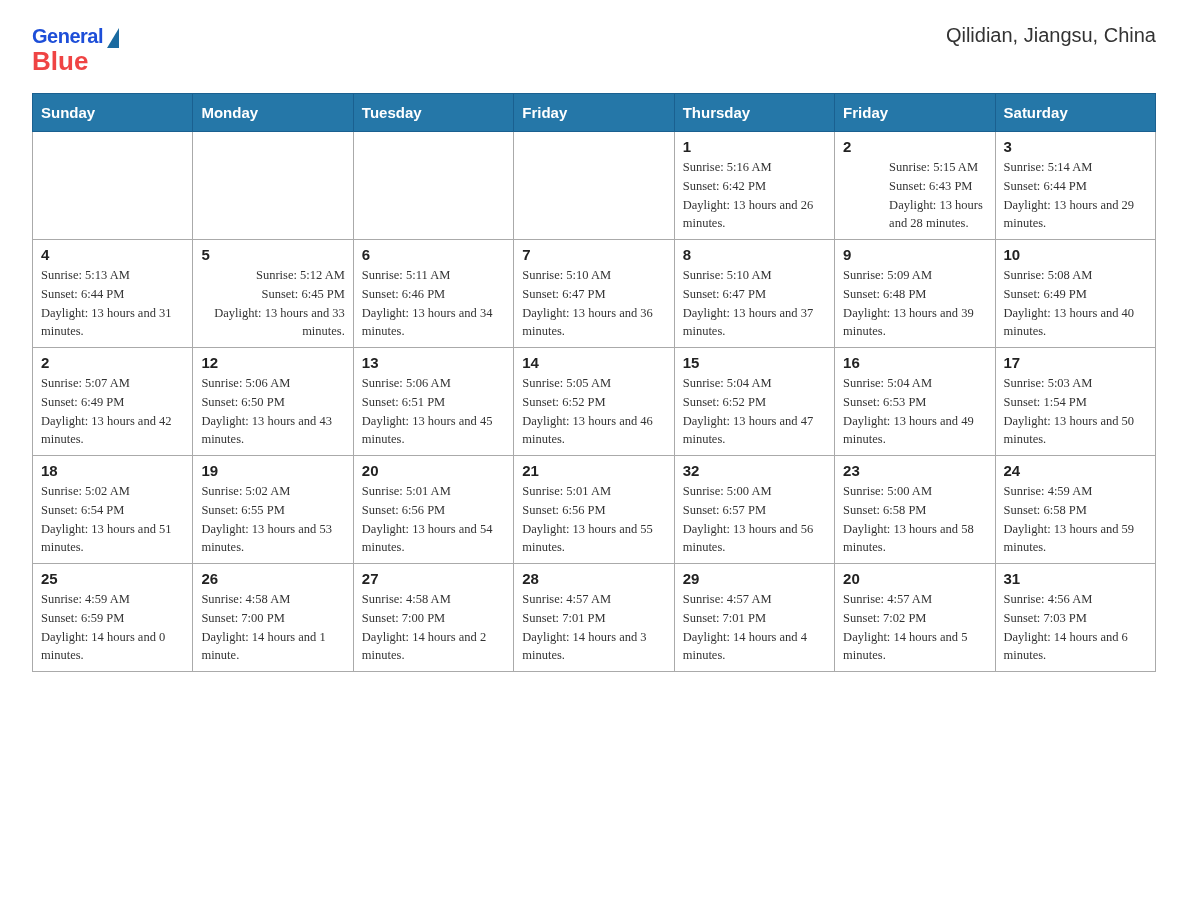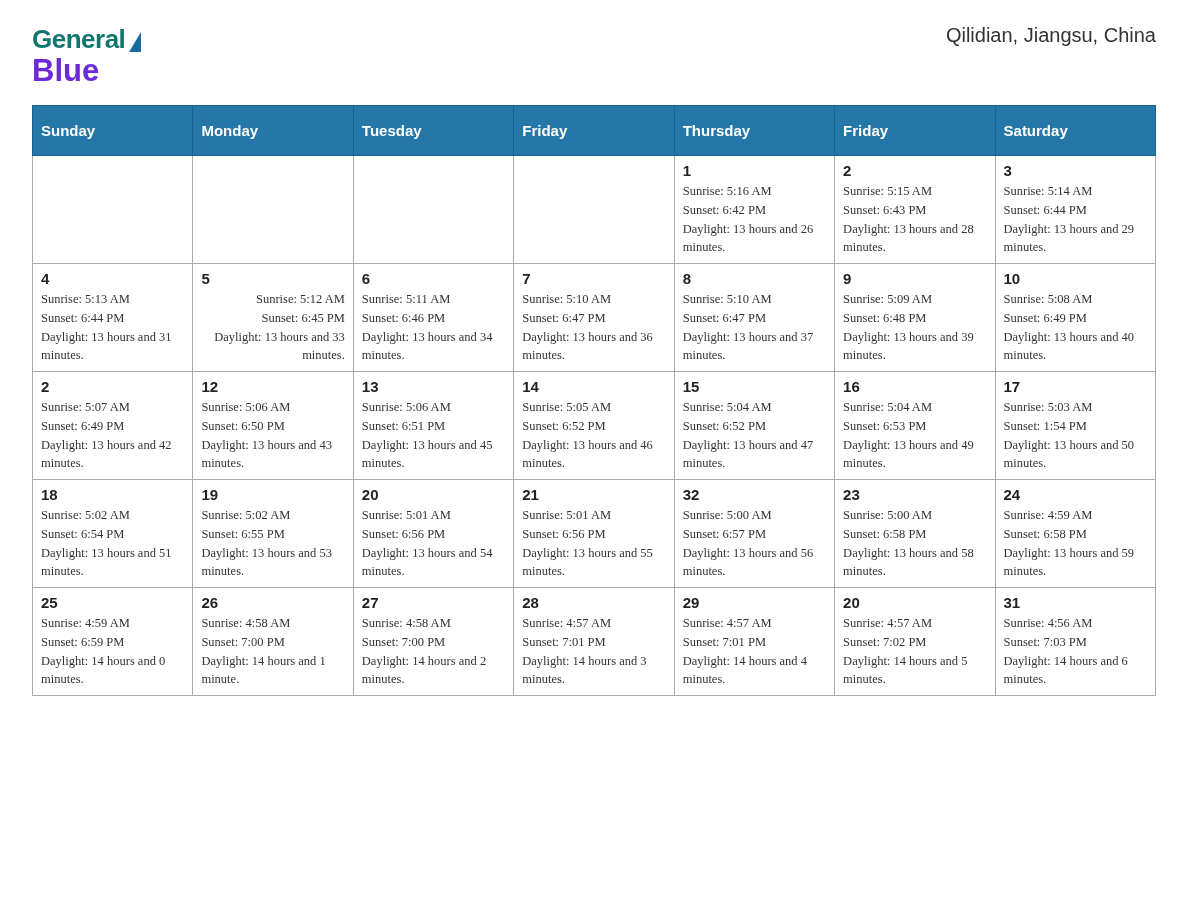--- a/index.html
+++ b/index.html
@@ -19,37 +19,37 @@
     .logo {
       display: flex;
       flex-direction: column;
       align-items: flex-start;
     }
     .logo-top {
       display: flex;
       align-items: center;
     }
     .logo-general {
-      font-size: 26px;
-      font-weight: bold;
-      color: #0f766e;
+      font-size: 20px;
+      font-weight: bold;
+      color: #1d4ed8;
       letter-spacing: -0.5px;
     }
     .logo-triangle {
       width: 0;
       height: 0;
       border-left: 12px solid transparent;
       border-bottom: 20px solid #1a6aa0;
       margin-left: 4px;
       margin-top: 4px;
     }
     .logo-blue {
-      font-size: 31px;
-      font-weight: bold;
-      color: #6d28d9;
+      font-size: 26px;
+      font-weight: bold;
+      color: #ef4444;
       margin-top: -2px;
     }
     .title-block {
       text-align: right;
     }
     .month-title {
       font-size: 52px;
       font-weight: bold;
       color: #222;
       line-height: 1.1;
@@ -62,21 +62,21 @@
     .calendar {
       width: 100%;
       border-collapse: collapse;
       border: 1px solid #888;
     }
     .calendar th {
       background-color: #2577a8;
       color: #fff;
       font-size: 15px;
       font-weight: bold;
-      padding: 16px 8px;
+      padding: 10px 8px;
       text-align: left;
       border: 1px solid #1a6090;
     }
     .calendar td {
       vertical-align: top;
       border: 1px solid #aaa;
       padding: 6px 8px;
       width: 14.28%;
       min-height: 90px;
       font-size: 13px;
@@ -134,21 +134,21 @@
         <td class="empty-cell"></td>
         <td class="empty-cell"></td>
         <td>
           <span class="day-num">1</span>
           <div class="day-info" style="white-space: pre-line;">Sunrise: 5:16 AM
 Sunset: 6:42 PM
 Daylight: 13 hours and 26 minutes.</div>
         </td>
         <td>
           <span class="day-num">2</span>
-          <div class="day-info" style="white-space: pre-line;">Sunrise: 5:15 AM
+          <div class="day-info" style="white-space: pre-line; margin-left: 46px;">Sunrise: 5:15 AM
 Sunset: 6:43 PM
 Daylight: 13 hours and 28 minutes.</div>
         </td>
         <td>
           <span class="day-num">3</span>
           <div class="day-info" style="white-space: pre-line;">Sunrise: 5:14 AM
 Sunset: 6:44 PM
 Daylight: 13 hours and 29 minutes.</div>
         </td>
       </tr>

